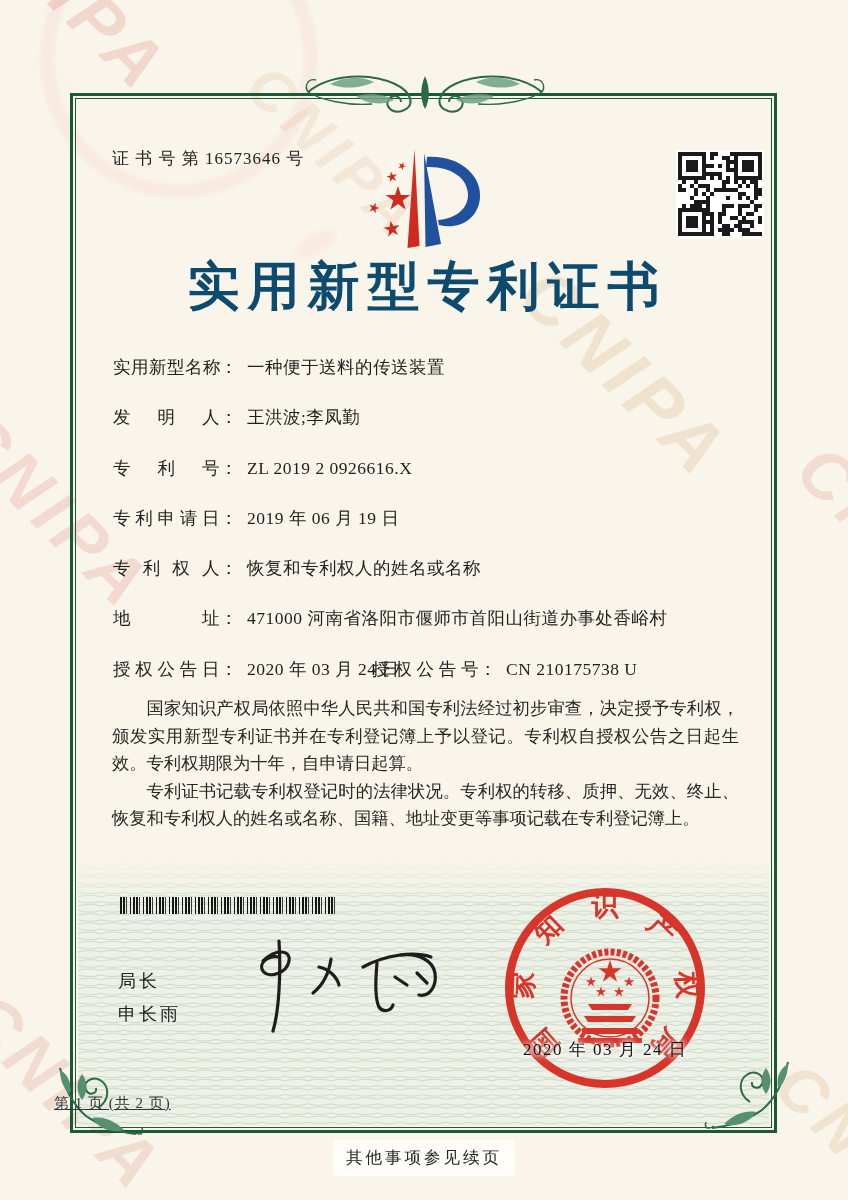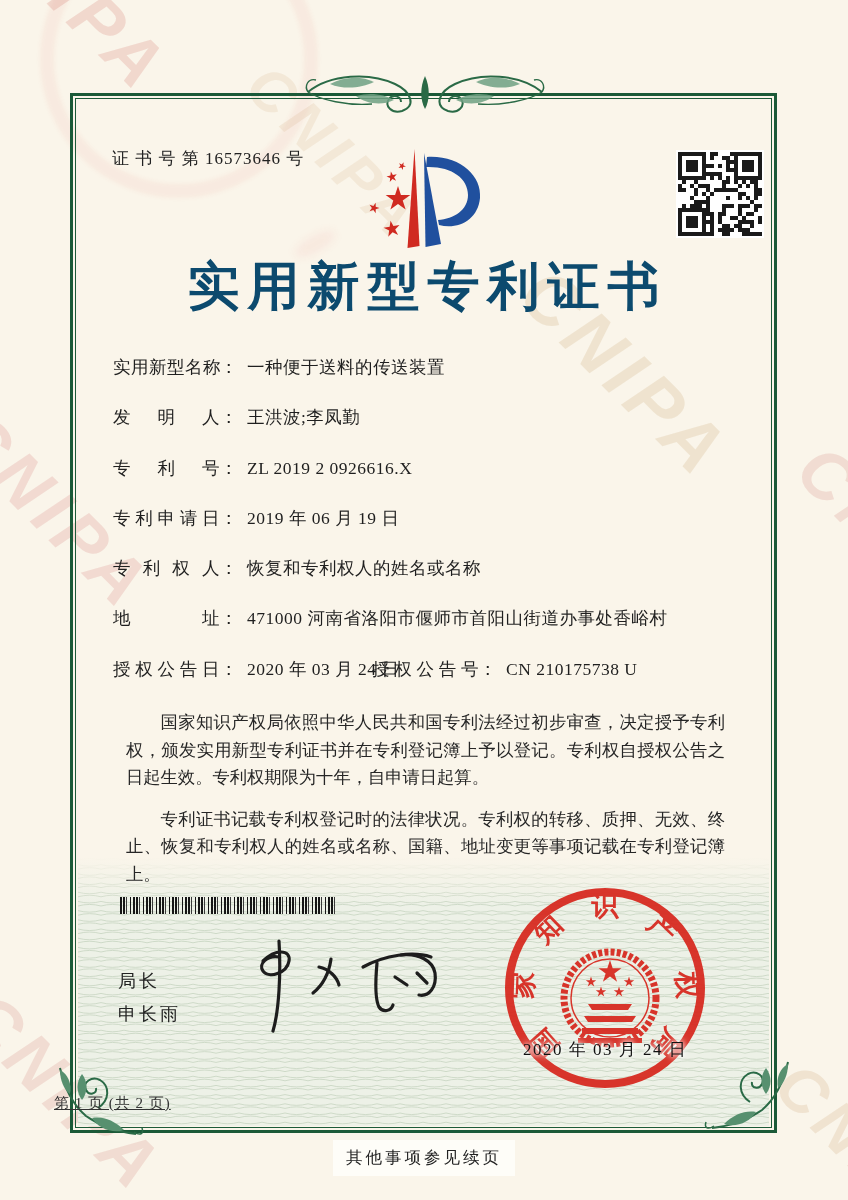--- a/index.html
+++ b/index.html
@@ -26,21 +26,21 @@
          font-weight:bold;letter-spacing:8px;text-indent:8px;color:#0c4a6e;}
   
   .row{position:absolute;left:113px;font-size:17.5px;letter-spacing:.5px;white-space:nowrap;line-height:26px;}
   .lbl{display:inline-block;width:107px;text-align:justify;text-align-last:justify;}
   .colon{display:inline-block;margin-right:9px;}
   .grp2{position:absolute;left:259px;top:0;white-space:nowrap;}
   .row7{width:640px;}
   
   .body-text{position:absolute;left:112px;top:695px;width:627px;font-size:17.3px;line-height:27.6px;
              text-align:justify;color:#262626;}
-  .body-text p{margin:14px;text-indent:2em;}
+  .body-text p{margin:0;text-indent:2em;}
   
   .barcode{position:absolute;left:120px;top:897px;width:216px;height:17px;
     background:repeating-linear-gradient(90deg,#161616 0 2px,transparent 2px 3px,#161616 3px 5px,
     transparent 5px 6px,#3a3a3a 6px 7px,transparent 7px 10px,#161616 10px 11px,transparent 11px 13px);}
   .signer-title{position:absolute;left:118px;top:969px;font-size:18px;letter-spacing:3px;color:#222;
                 font-family:"Liberation Sans","DejaVu Sans",sans-serif;text-align:right;}
   .signer-name{position:absolute;left:118px;top:1002px;font-size:18px;letter-spacing:3px;color:#222;
                font-family:"Liberation Sans","DejaVu Sans",sans-serif;}
   .signature{position:absolute;left:235px;top:933px;}
   .seal{position:absolute;left:505px;top:888px;width:200px;height:200px;box-sizing:border-box;

